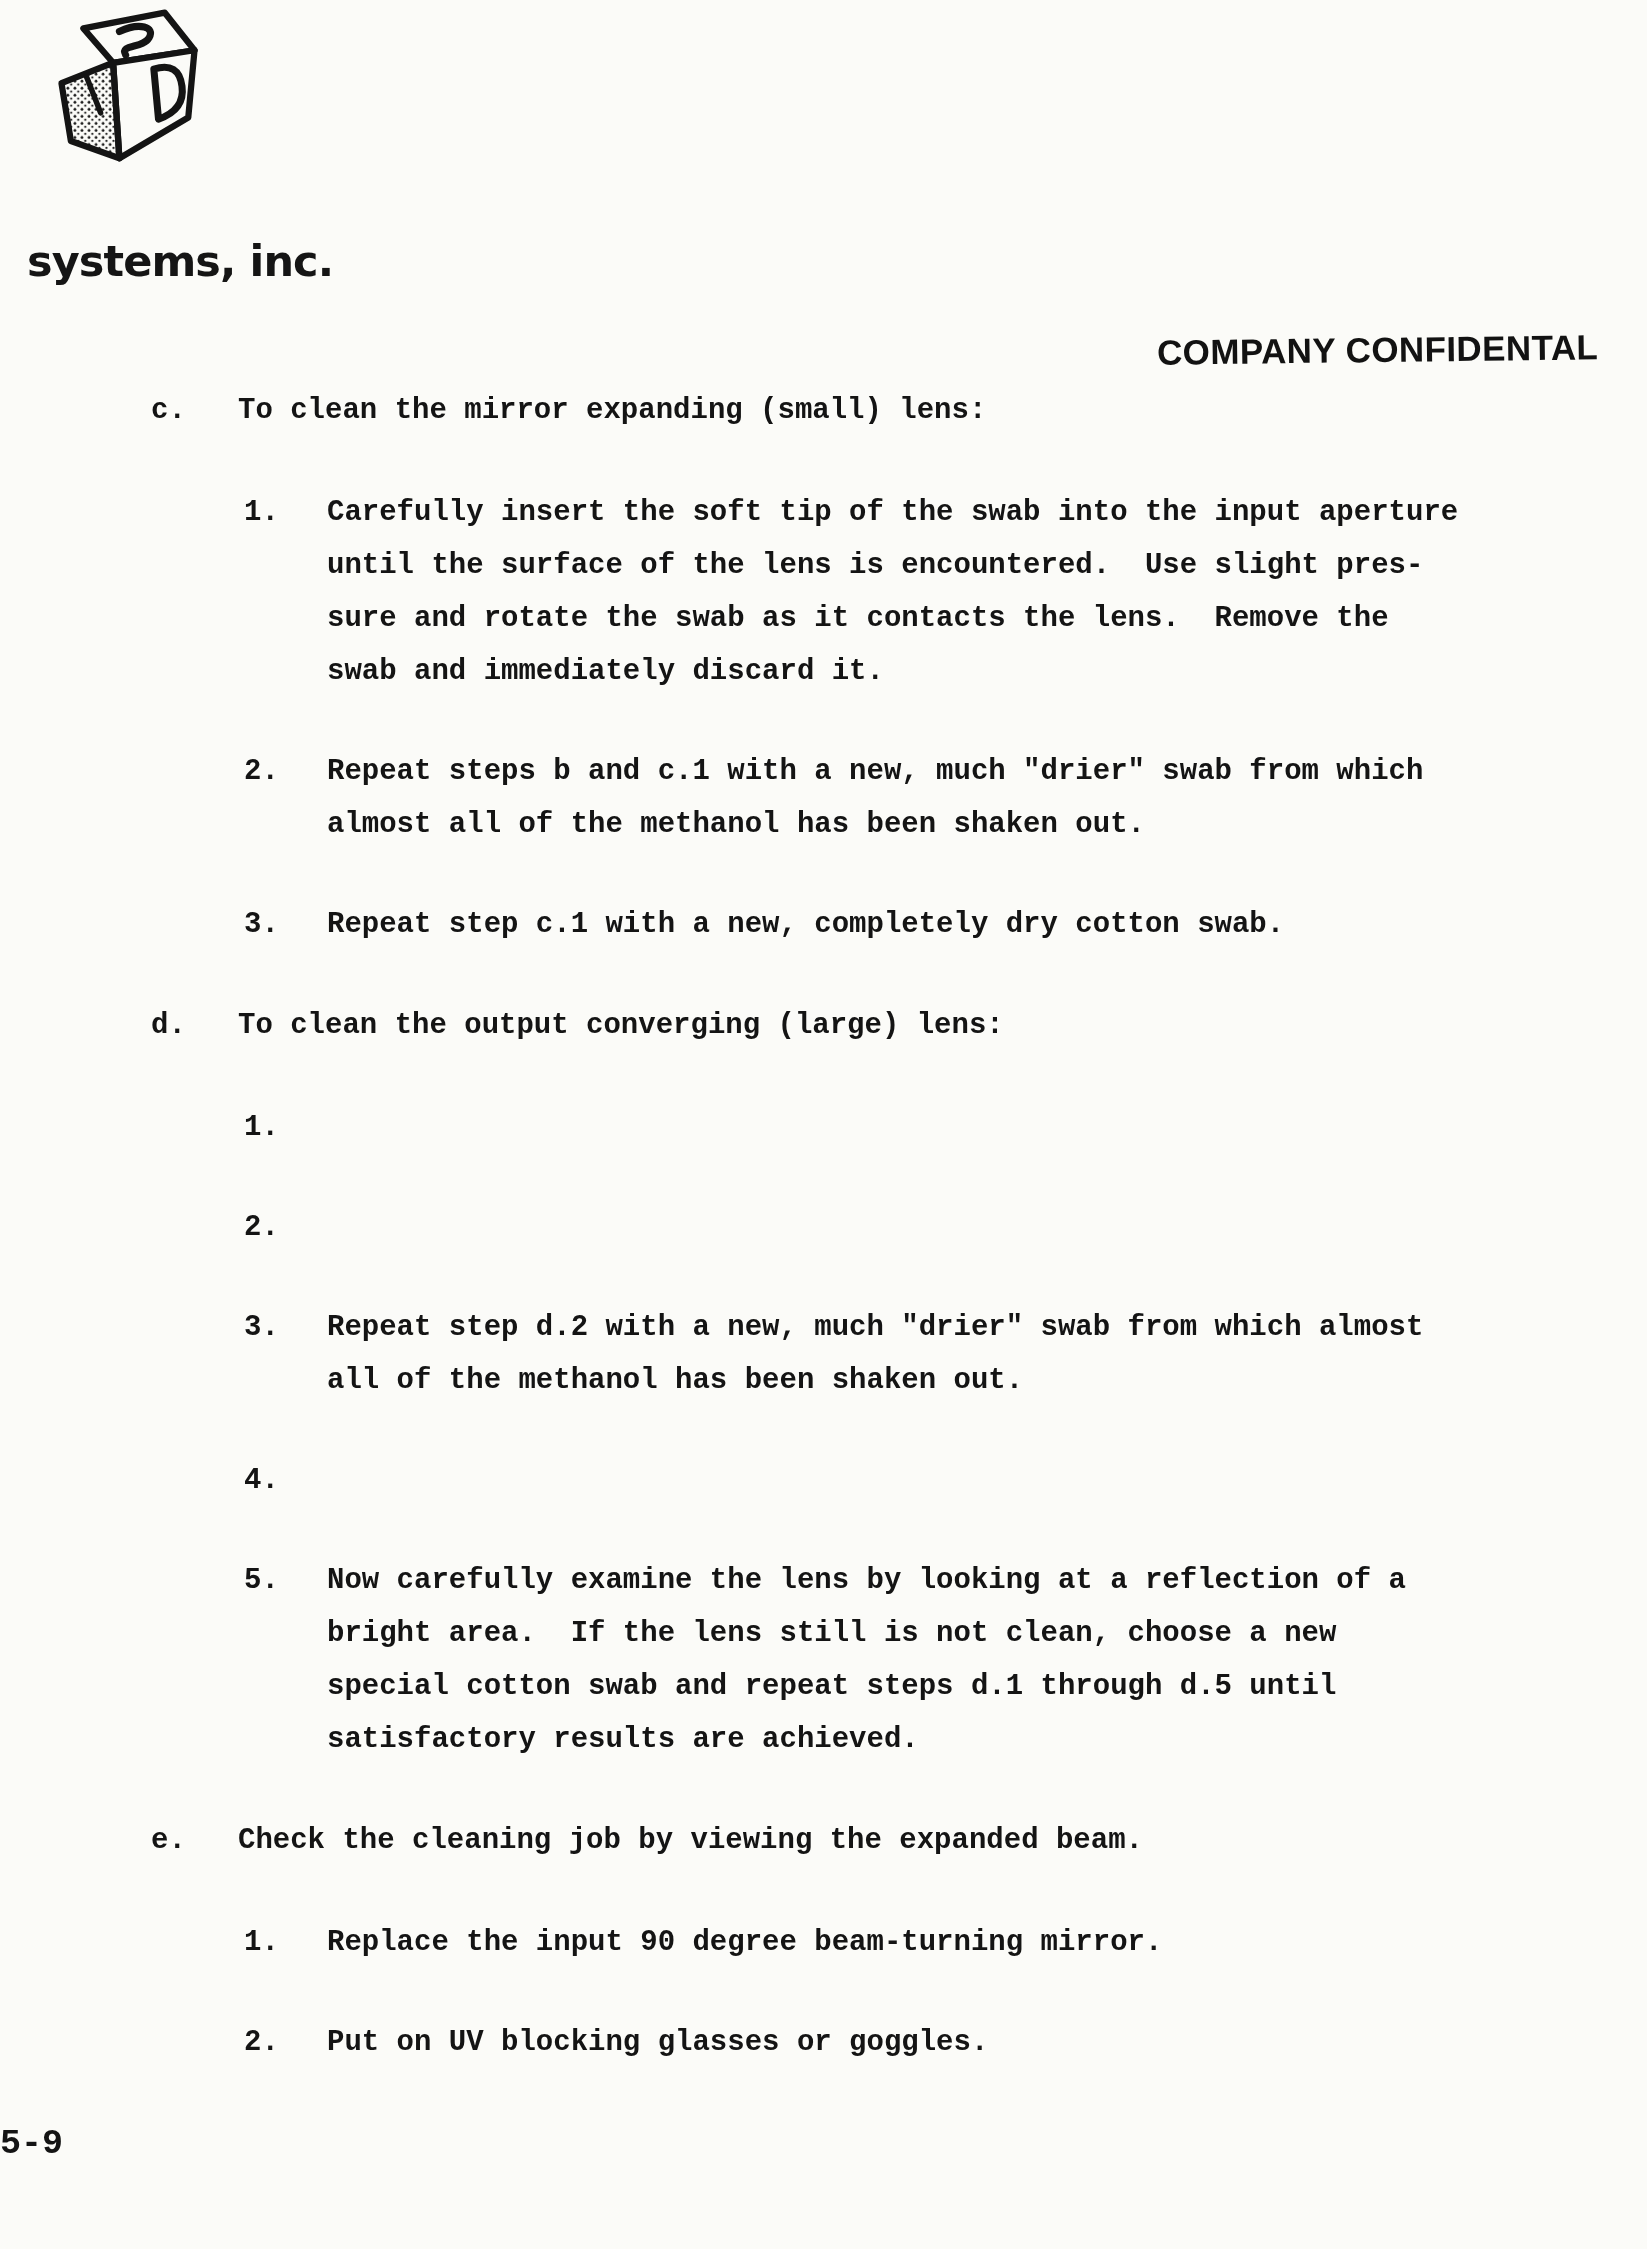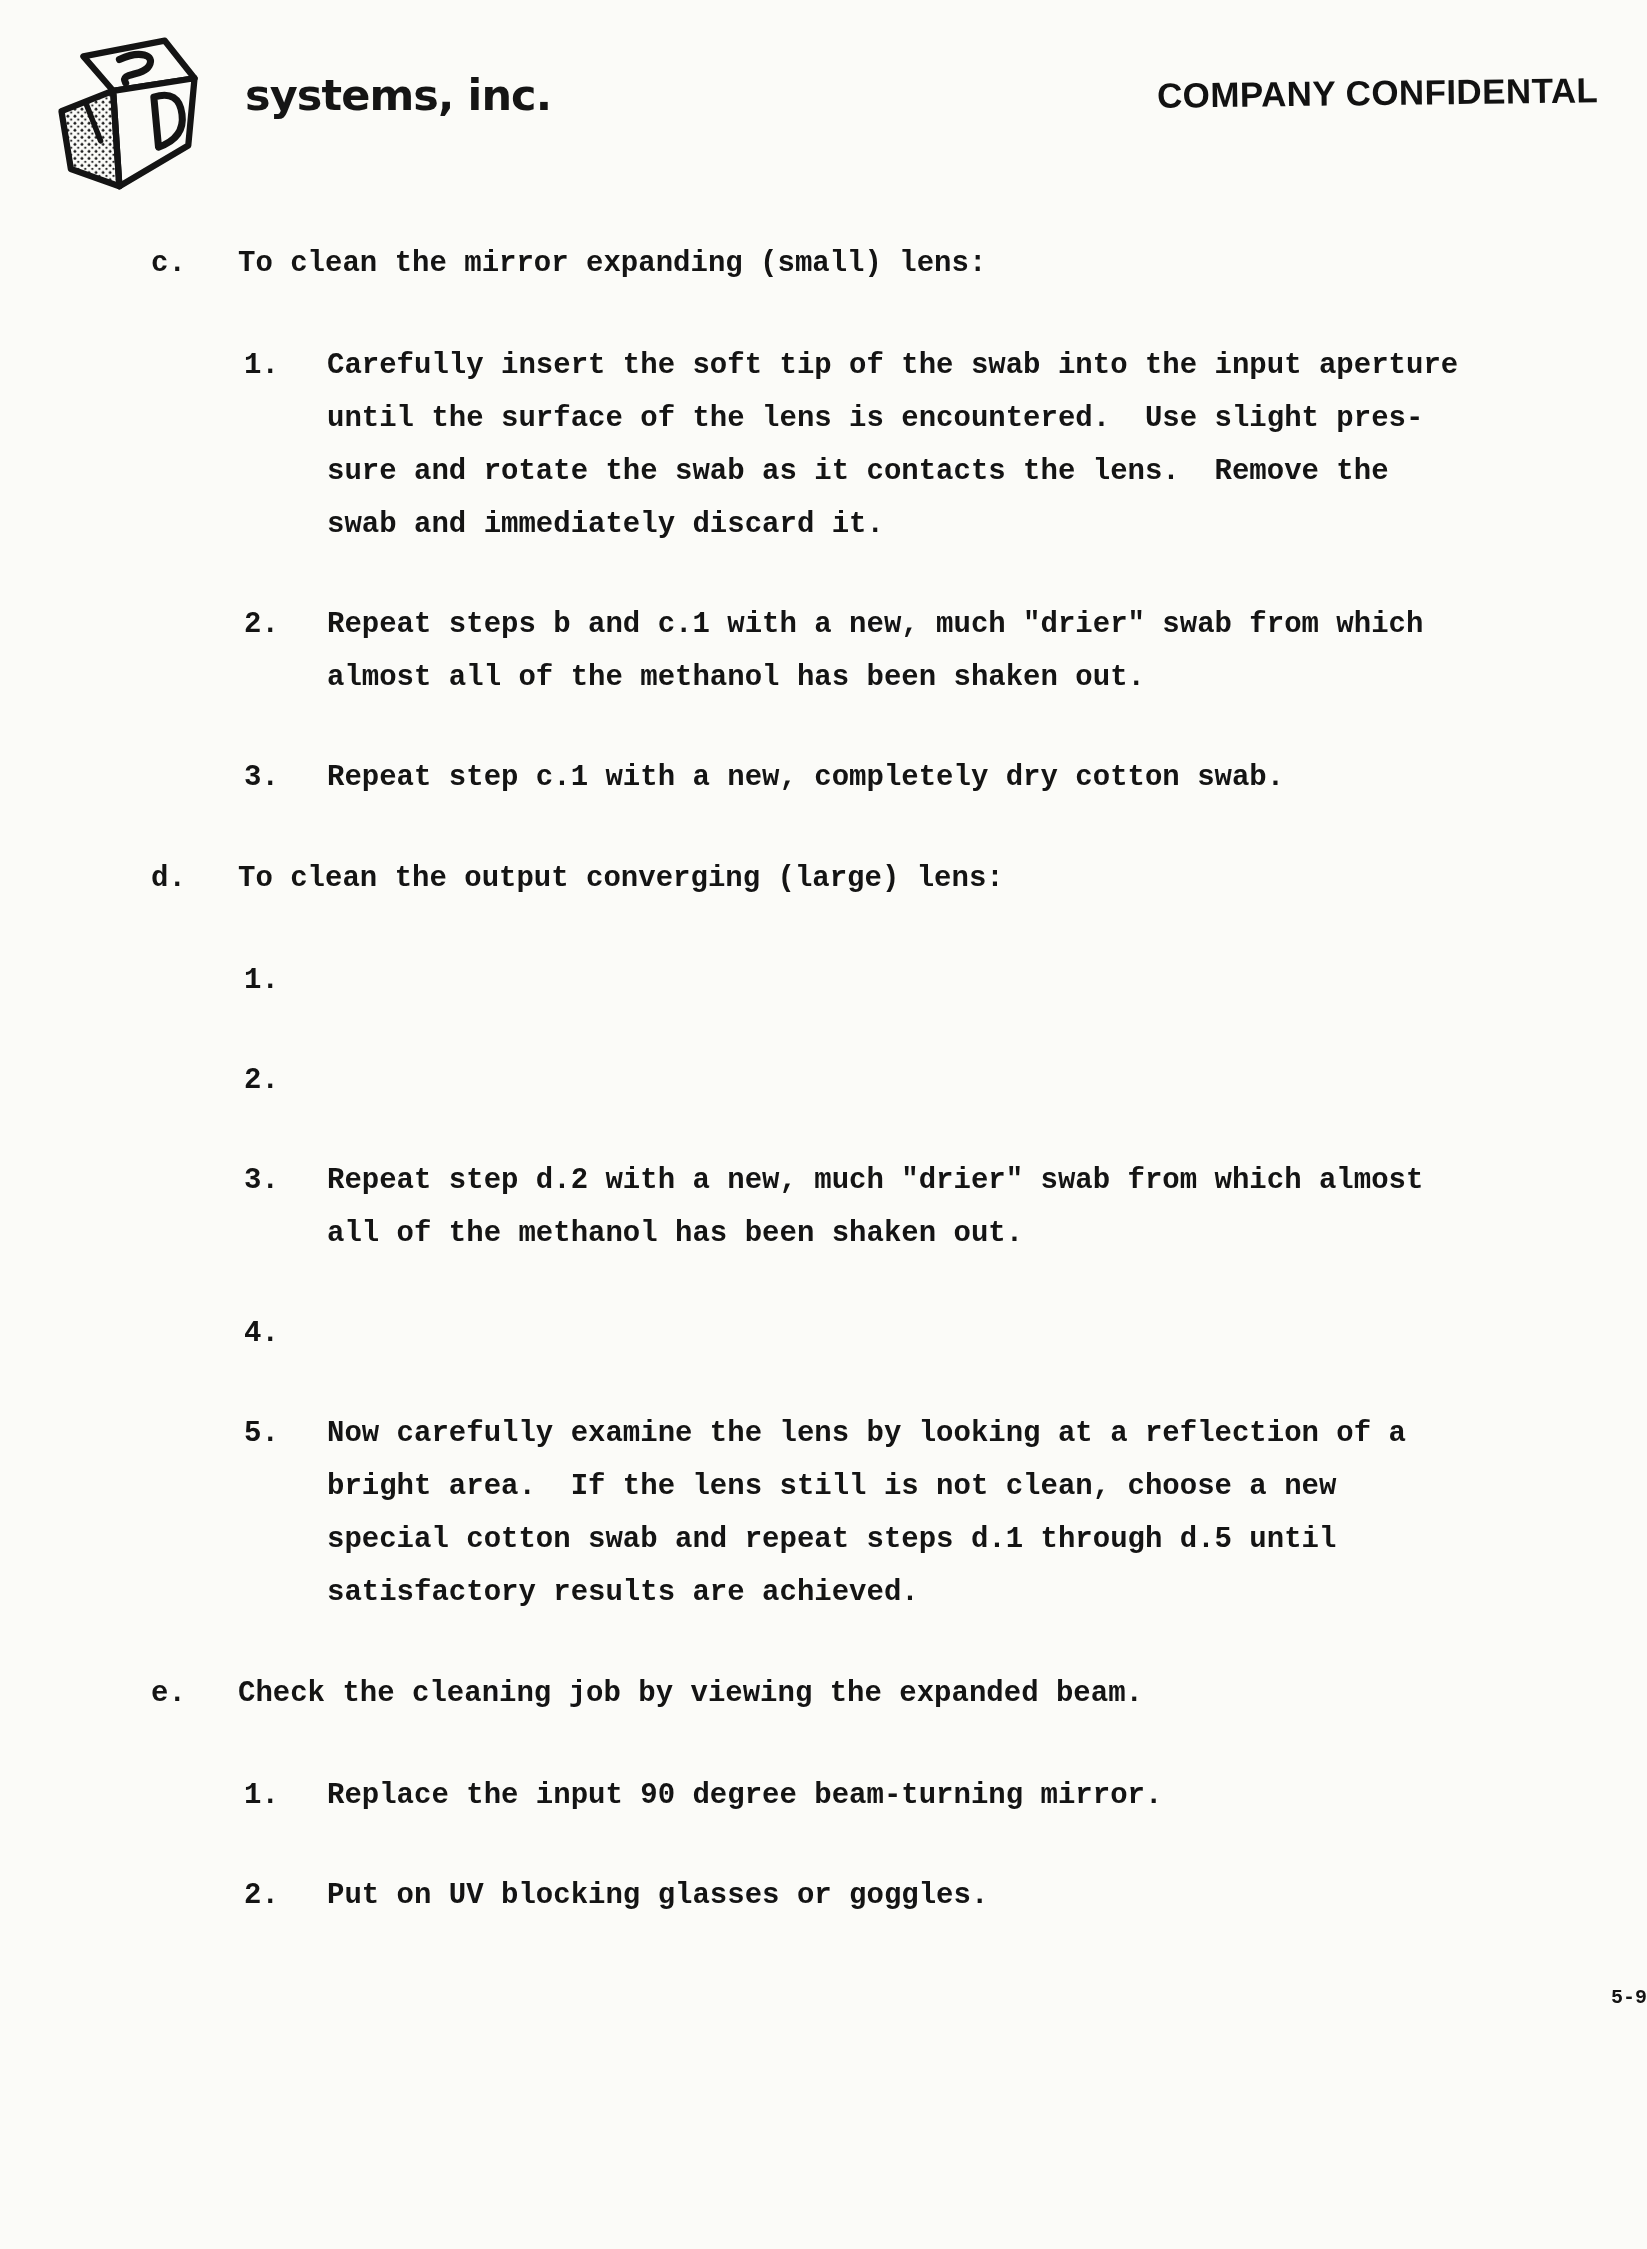--- a/index.html
+++ b/index.html
@@ -10,21 +10,22 @@
     background:#fbfbf8;
     color:#141414;
     box-sizing:border-box;
     overflow:hidden;
     font-family:"Liberation Mono","DejaVu Sans Mono",monospace;
   }
   
   .header {
     display:flex;
     align-items:flex-start;
-    padding-top:29px;
+    padding-top:1px;
+    flex-direction:column;
   }
   .logo-wrap { margin-left:38px; width:180px; height:194px; flex:0 0 auto; }
   .brand {
     margin-left:27px; margin-top:41px;
     font-family:"DejaVu Sans","Liberation Sans",sans-serif;
     font-weight:bold;
     font-size:43px;
     letter-spacing:-0.9px;
     color:#151515;
   }
@@ -48,22 +49,22 @@
   .sec-head { display:flex; margin-left:151px; margin-bottom:49px; }
   .sec-label { width:87px; flex:0 0 auto; }
   .sec-title { white-space:pre-wrap; }
   .item { display:flex; margin-left:244px; margin-bottom:47px; }
   .item:last-child { margin-bottom:0; }
   .item-num { width:83px; flex:0 0 auto; }
   .item-text { width:1208px; white-space:pre-wrap; }
   
   .footer {
     margin-top:49px;
-    text-align:right;
-    font-size:20px;
+    text-align:left;
+    font-size:35px;
     font-weight:bold;
     line-height:53px;
   }
 </style>
 </head>
 <body>
 
 <div class="page">
 
   <div class="header">

